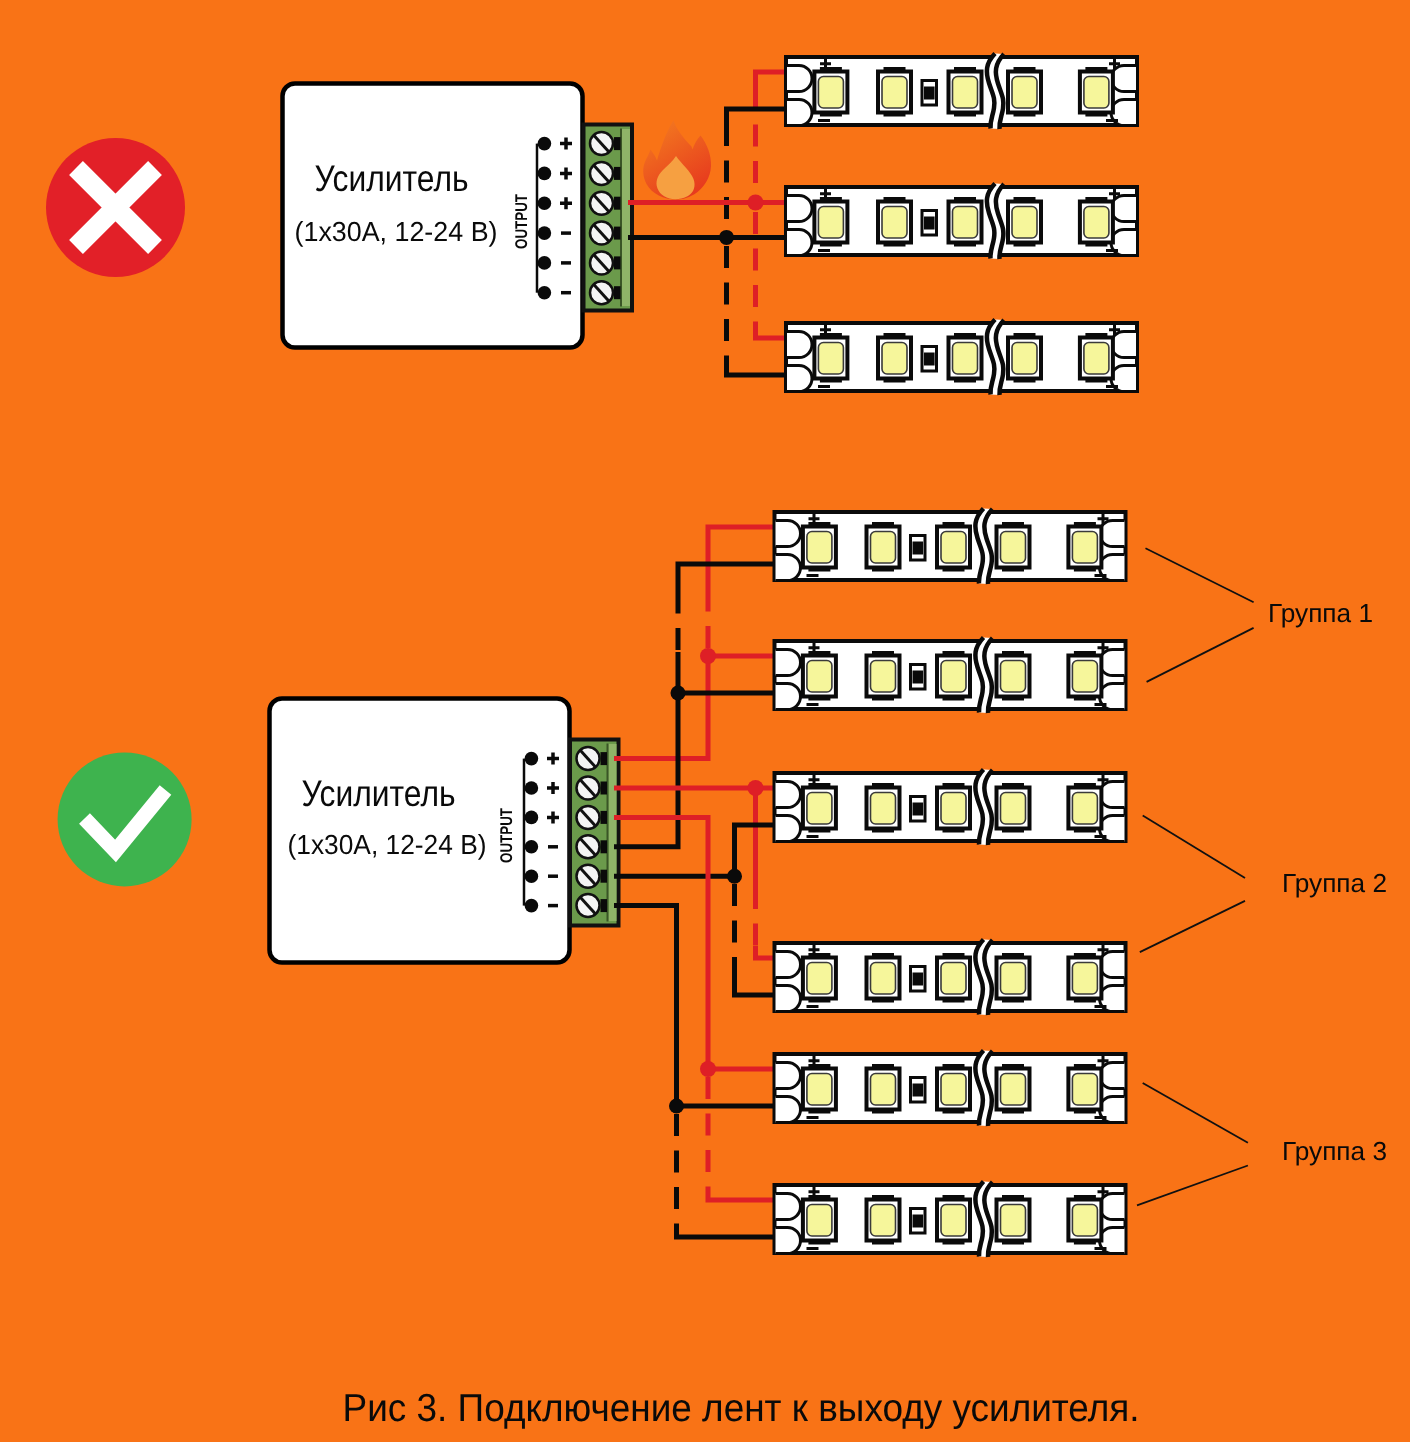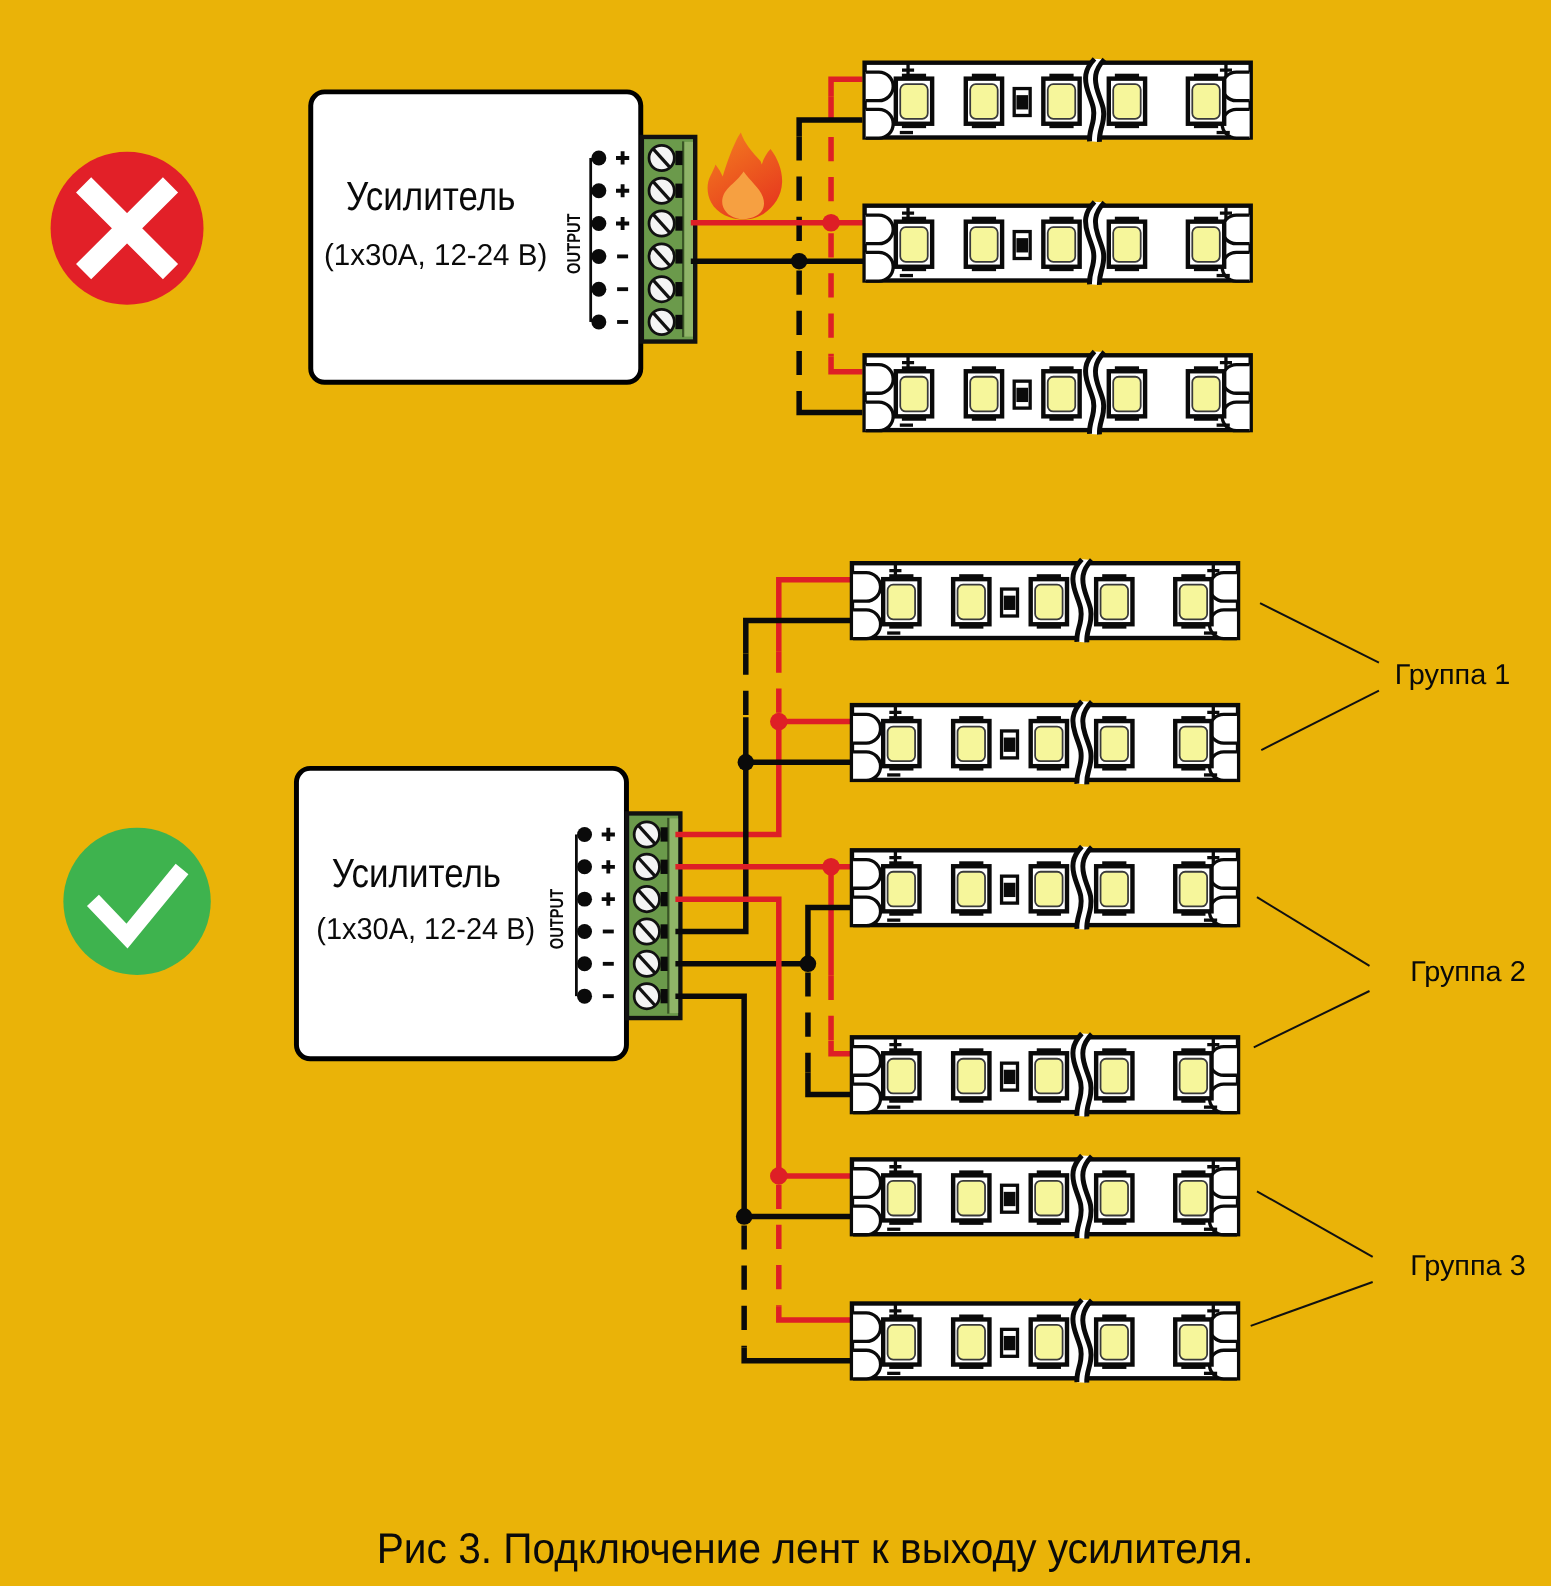--- a/index.html
+++ b/index.html
@@ -1,16 +1,16 @@
 <!DOCTYPE html>
 <html><head>
 <meta charset="utf-8">
 <style>
 html,body{margin:0;padding:0;background:#fff;}
-#page{position:relative;width:1410px;height:1442px;background:#eab308;overflow:hidden;}
+#page{position:relative;width:1410px;height:1442px;background:#f97316;overflow:hidden;}
 svg text{font-family:"Liberation Sans",sans-serif;text-rendering:geometricPrecision;}
 </style>
 </head>
 <body>
 <div id="page">
 <svg width="1410" height="1442" viewBox="0 0 1410 1442" xmlns="http://www.w3.org/2000/svg">
 <defs>
 <linearGradient id="fl" x1="0" y1="0" x2="0.55" y2="1">
  <stop offset="0" stop-color="#F48020"></stop>
  <stop offset="1" stop-color="#E73C1E"></stop>

